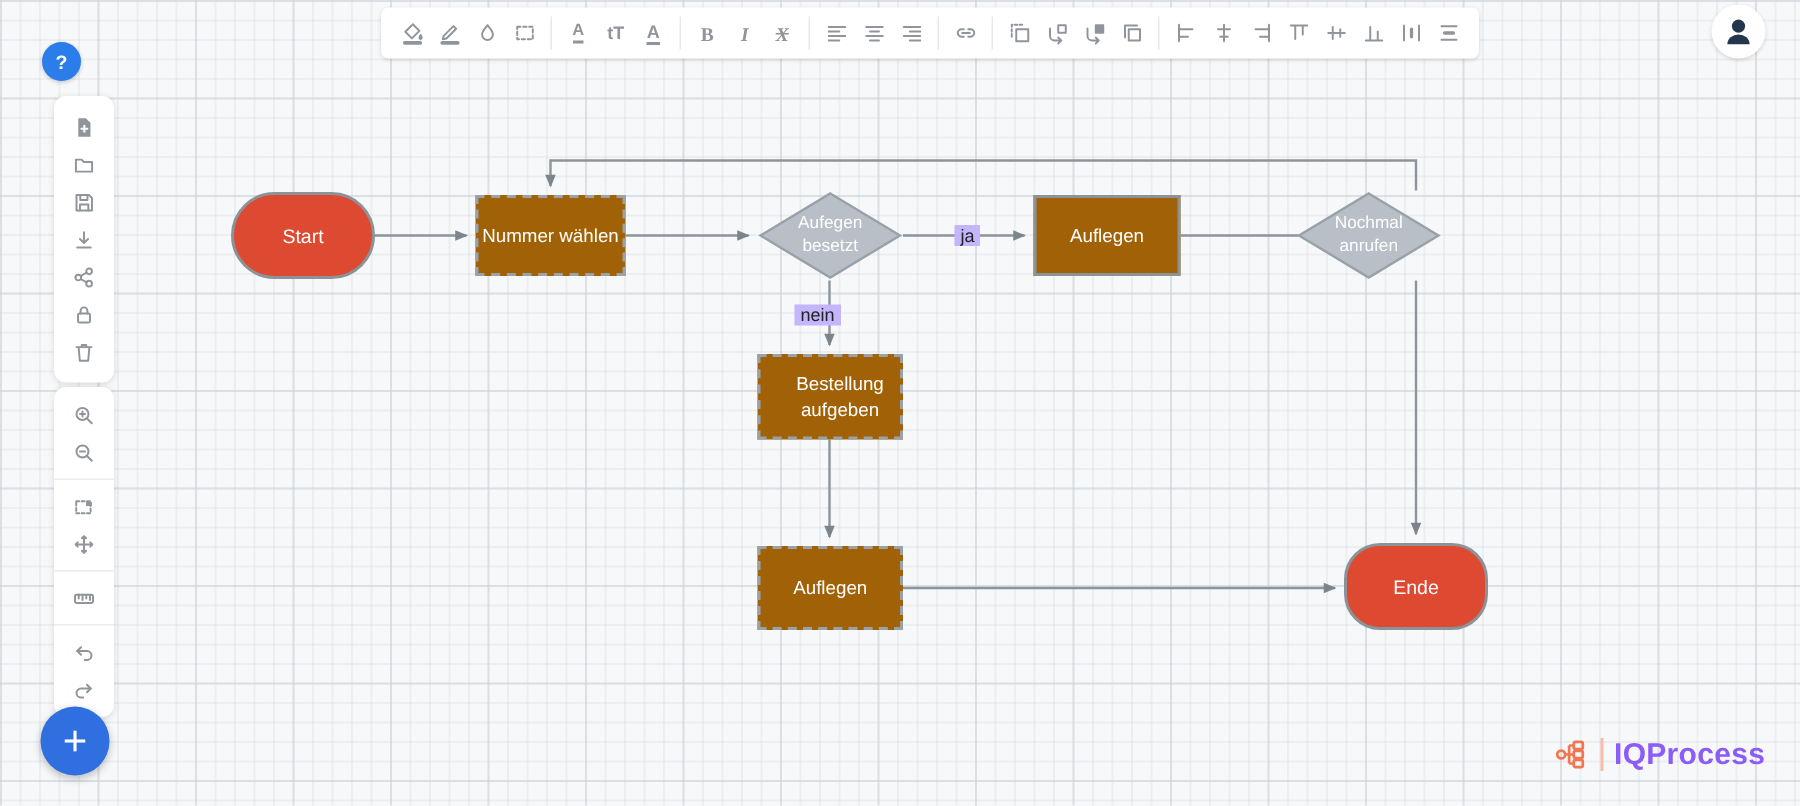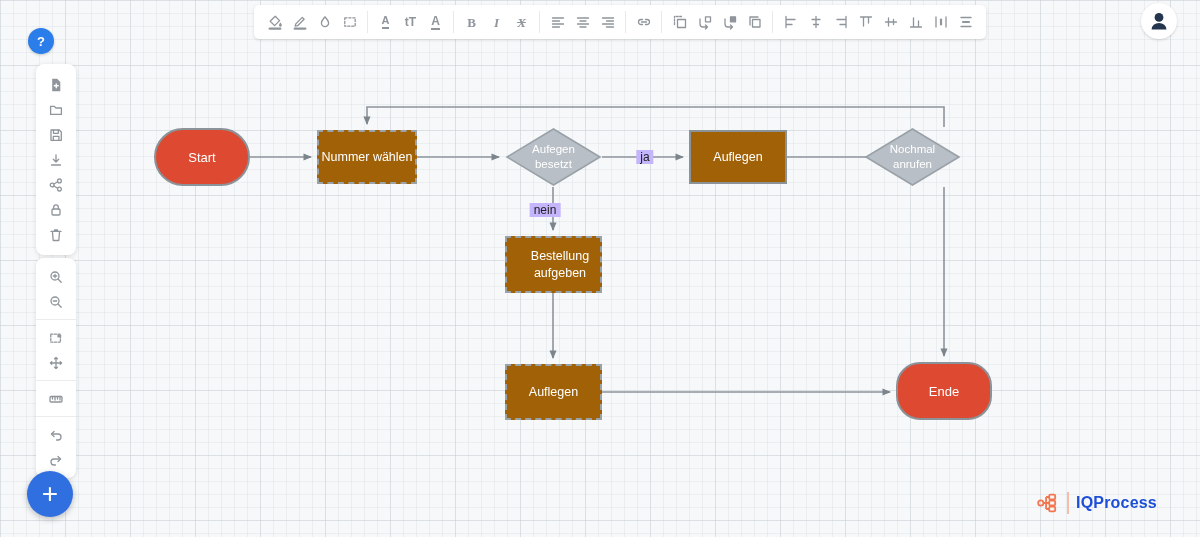--- a/index.html
+++ b/index.html
@@ -55,21 +55,21 @@
   }
   .avatar{
     position:absolute;left:1141px;top:3px;width:36px;height:36px;border-radius:50%;
     background:#fff;display:flex;align-items:center;justify-content:center;cursor:pointer;
     box-shadow:0 1px 3px rgba(0,0,0,.15);
   }
   
   .logo{position:absolute;left:1036px;top:491px;display:flex;align-items:center;gap:7px;}
   .logo svg{stroke:#f2764f;fill:none;stroke-width:1.5;}
   .logo-sep{width:2px;height:22px;background:#f8bda9;}
-  .logo-text{font-size:16px;font-weight:bold;color:#1d4ed8;letter-spacing:.2px;}
+  .logo-text{font-size:20px;font-weight:bold;color:#8b5cf6;letter-spacing:.2px;}
   
   .canvas{position:absolute;left:0;top:0;width:1200px;height:537px;margin-left:24px;}
   .edges{position:absolute;left:0;top:0;pointer-events:none;}
   .edges path{pointer-events:stroke;}
   .node{position:absolute;display:flex;align-items:center;justify-content:center;
         color:#fff;text-align:center;cursor:pointer;box-sizing:border-box;}
   .n-term{background:#de4a31;border:2px solid #8b9298;font-size:13px;}
   .n-proc{background:#a16207;font-size:12.5px;line-height:1.35;}
   .b-solid{border:2px solid #8b9298;}
   .b-dash{border:2px dashed #9aa1a7;}

